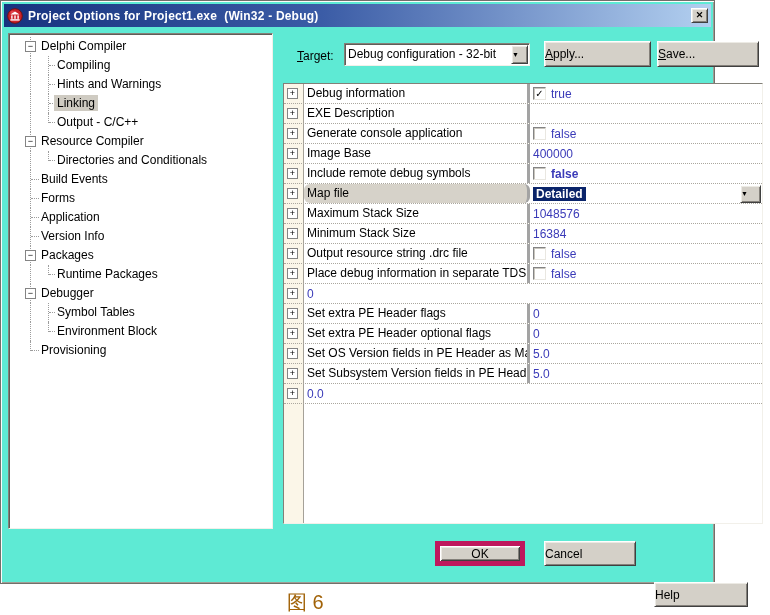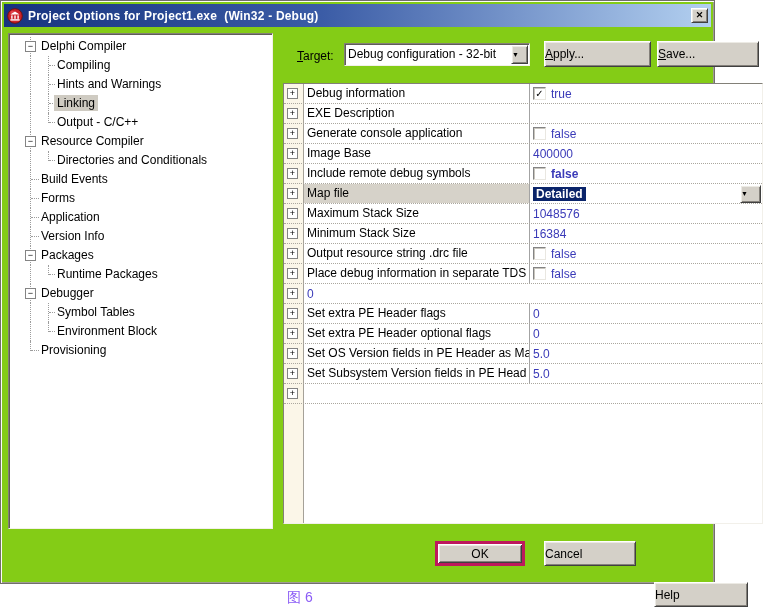--- a/index.html
+++ b/index.html
@@ -5,21 +5,21 @@
   * { box-sizing: border-box; margin: 0; padding: 0; }
   html,body { width:770px; height:615px; }
   body {
     position: relative;
     background: #ffffff;
     font-family: "Liberation Sans", sans-serif;
     overflow: hidden;
   }
   .dialog {
     position: absolute; left:0; top:0; width:715px; height:584px;
-    background:#84cc16;
+    background:#5eead4;
     border:1px solid #716f6a;
     box-shadow: inset 1px 1px 0 #fdfcfa, inset -1px -1px 0 #a09d94;
   }
   
   .titlebar {
     position:absolute; left:3px; top:3px; right:3px; height:23px;
     background: linear-gradient(90deg, #17337f 0%, #3b5ca6 45%, #b3d0f0 100%);
     display:flex; align-items:center; padding:0 3px;
   }
   .title-icon { width:16px; height:16px; flex:none; }
@@ -36,21 +36,21 @@
     cursor:default;
   }
   
   .btn3d {
     background:#d4d0c8; color:#000;
     border:1px solid; border-color:#ffffff #404040 #404040 #ffffff;
     box-shadow: inset 1px 1px 0 #eceae4, inset -1px -1px 0 #84807a;
     font-size:12px; text-align:center; cursor:default;
     display:flex; align-items:center; justify-content:flex-start;
   }
-  .btn-default { border:3px solid #be185d; box-shadow: inset 1px 1px 0 #ffffff, inset -1px -1px 0 #404040, inset 2px 2px 0 #eceae4, inset -2px -2px 0 #84807a; background:#d4d0c8; font-size:12px; display:flex; align-items:center; justify-content:center; }
+  .btn-default { border:5px solid #be185d; box-shadow: inset 1px 1px 0 #ffffff, inset -1px -1px 0 #404040, inset 2px 2px 0 #eceae4, inset -2px -2px 0 #84807a; background:#d4d0c8; font-size:12px; display:flex; align-items:center; justify-content:center; }
   .sunken {
     background:#fff;
     border:1px solid; border-color:#848078 #f2f0ea #f2f0ea #848078;
     box-shadow: inset 1px 1px 0 #5f5d57;
   }
   u { text-decoration: underline; }
   
   .tree-panel {
     position:absolute; left:7px; top:32px; width:265px; height:496px;
     overflow:hidden; padding-top:3px;
@@ -88,41 +88,41 @@
   .gutter-bg { position:absolute; left:0; top:0; bottom:0; width:20px; background:#fbf6e8; border-right:1px solid #a5a198; }
   .grid-rows { position:relative; }
   .grid-row { position:relative; height:20px; display:flex; align-items:center; border-bottom:1px dotted #aba79e; font-size:12px; }
   .cell-gutter { width:20px; flex:none; display:flex; align-items:center; }
   .plus-box {
     width:11px; height:11px; margin-left:3px; background:#fff;
     border:1px solid #848484; font-size:9px; line-height:8px; text-align:center; color:#000; flex:none;
   }
   .cell-name {
     flex:none; width:226px; height:100%; padding-left:3px; line-height:18px;
-    border-right:1px solid #a3a3a3; color:#000;
+    border-right:3px solid #a3a3a3; color:#000;
     white-space:nowrap; overflow:hidden;
   }
-  .cell-name.sel { background:#d6d2c9; }
+  .cell-name.sel { background:#d6d2c9;border-radius:6px; }
   .cell-value { flex:1; height:100%; display:flex; align-items:center; padding-left:3px; color:#3a3ab8; overflow:hidden; }
   .cell-value .bold { font-weight:bold; }
   .checkbox {
     width:13px; height:13px; flex:none; margin-right:5px;
     background:#fff; border:1px solid; border-color:#848484 #e9e7e1 #e9e7e1 #848484;
     box-shadow: inset 1px 1px 0 #c8c5bd;
     font-size:10px; line-height:11px; text-align:center; color:#000;
   }
   .combo-sel { background:#0a246a; color:#fff; font-weight:bold; padding:0 3px; white-space:nowrap;text-align:right; }
   .dd-btn { margin-left:auto; margin-right:1px; width:21px; height:18px; font-size:7px; flex:none; }
   .vtext { white-space:nowrap; }
   
   .ok-btn     { position:absolute; left:434px; top:540px; width:90px; height:25px; }
   .cancel-btn { position:absolute; left:543px; top:540px; width:92px; height:25px; }
   .help-btn   { position:absolute; left:653px; top:540px; width:94px; height:25px;margin-top:41px; }
   
-  .fig-caption { position:absolute; left:287px; top:589px; font-size:14px; color:#8b5cf6; }
+  .fig-caption { position:absolute; left:287px; top:589px; font-size:20px; color:#a16207; }
 </style>
 </head>
 <body>
 
 <div class="dialog">
 
   <div class="titlebar">
     <span class="title-icon">
       <svg width="16" height="16" viewBox="0 0 16 16">
         <circle cx="8" cy="8" r="7.3" fill="#cc2229" stroke="#6e1012" stroke-width="1"></circle>
@@ -386,20 +386,23 @@
           </span>
           <span class="cell-name">Set Subsystem Version fields in PE Head</span>
           <span class="cell-value">
             <span class="vtext">5.0</span>
           </span>
         </div>
         <div class="grid-row">
           <span class="cell-gutter">
             <span class="plus-box">+</span>
           </span>
+          <span class="cell-value">
+            <span class="vtext">0.0</span>
+          </span>
         </div>
       </div>
   </div>
 
   <div class="ok-btn btn-default">OK</div>
   <div class="cancel-btn btn3d">Cancel</div>
   <div class="help-btn btn3d">Help</div>
 </div>
 
 <div class="fig-caption">图 6</div>

